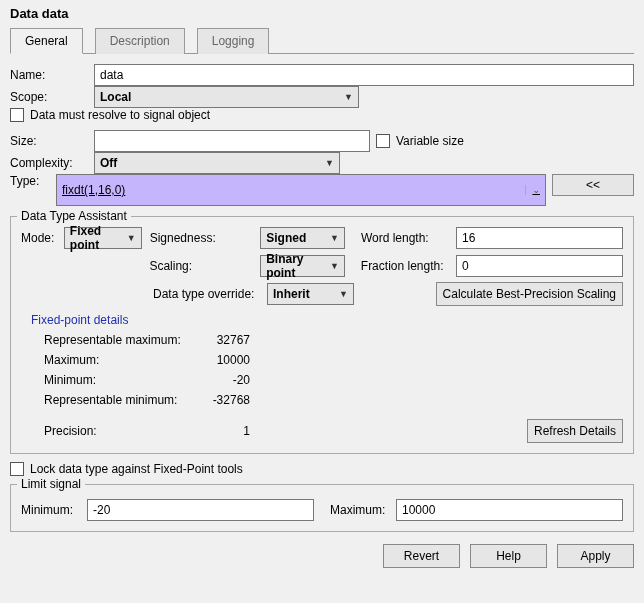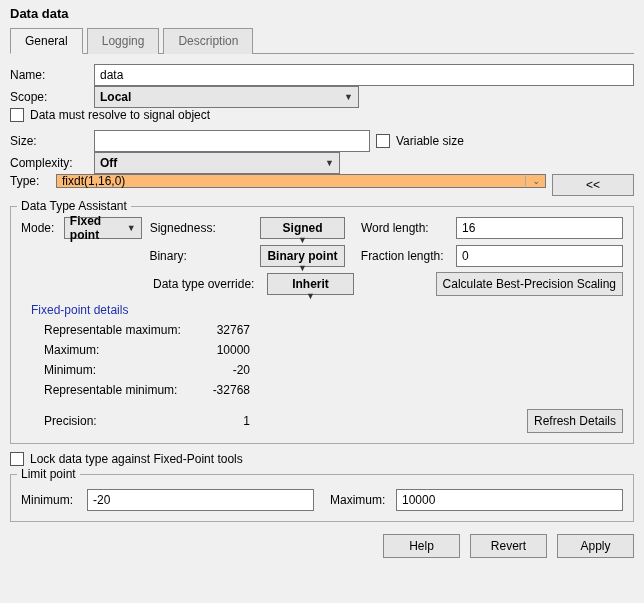--- a/index.html
+++ b/index.html
@@ -28,21 +28,21 @@
     .tabs {
       display: flex;
       border-bottom: 1px solid #999;
       margin-bottom: 10px;
     }
     .tab {
       padding: 5px 14px;
       border: 1px solid #999;
       border-bottom: none;
       background: #e6e6e6;
-      margin-right: 4px;
+      margin-right: 12px;
       cursor: pointer;
       color: #666;
       position: relative;
       top: 1px;
     }
     .tab.active {
       background: #f0f0f0;
       color: #000;
       border-bottom: 1px solid #f0f0f0;
       z-index: 2;
@@ -101,26 +101,27 @@
     }
     .type-row {
       display: flex;
       align-items: flex-start;
       gap: 6px;
       margin-bottom: 10px;
     }
     .type-select {
       flex: 1;
       border: 1px solid #777;
-      background: #fdba74;
-      height: 14px;
+      background: #c4b5fd;
+      height: 32px;
       padding: 3px 5px;
       display: flex;
       align-items: center;
       justify-content: space-between;
+      text-decoration: underline;
     }
     .type-select .toggle {
       border-left: 1px solid #aaa;
       padding-left: 6px;
       font-size: 9px;
       color: #555;
     }
     .btn {
       background: #e6e6e6;
       border: 1px solid #888;
@@ -160,21 +161,20 @@
       width: 36px;
     }
     .dta-select-mode {
       width: 80px;
     }
     .dta-col-label {
       width: 106px;
     }
     .dta-select-mid {
       width: 87px;
-      flex-direction: column;
     }
     .dta-right-label {
       width: 90px;
       margin-left: 8px;
     }
     .dta-right-input {
       flex: 1;
     }
     .fp-details-title {
       color: #2030b0;
@@ -210,22 +210,22 @@
     }
   </style>
 </head>
 <body>
 
 <div class="window">
   <div class="title">Data data</div>
 
   <div class="tabs">
     <div class="tab active">General</div>
+    <div class="tab">Description</div>
     <div class="tab">Logging</div>
-    <div class="tab">Description</div>
   </div>
 
   <div class="form-row">
     <div class="label">Name:</div>
     <input class="text-input full" value="data" style="">
   </div>
 
   <div class="form-row">
     <div class="label">Scope:</div>
     <div class="select wide">
@@ -277,21 +277,21 @@
         <span>Signed</span>
         <span class="arrow">▼</span>
       </div>
       <div class="dta-right-label">Word length:</div>
       <input class="text-input dta-right-input" value="16" style="">
     </div>
 
     <div class="dta-row">
       <div class="dta-label1"></div>
       <div class="dta-select-mode" style="border:none;background:none"></div>
-      <div class="dta-col-label">Binary:</div>
+      <div class="dta-col-label">Scaling:</div>
       <div class="select dta-select-mid">
         <span>Binary point</span>
         <span class="arrow">▼</span>
       </div>
       <div class="dta-right-label">Fraction length:</div>
       <input class="text-input dta-right-input" value="0" style="">
     </div>
 
     <div class="dta-row">
       <div class="dta-label1"></div>
@@ -333,27 +333,27 @@
       <span class="btn refresh-btn">Refresh Details</span>
     </div>
   </div>
 
   <div class="checkbox-row">
     <div class="checkbox"></div>
     <span>Lock data type against Fixed-Point tools</span>
   </div>
 
   <div class="fieldset">
-    <div class="fieldset-legend">Limit point</div>
+    <div class="fieldset-legend">Limit signal</div>
     <div style="display:flex;align-items:center;gap:8px;margin-top:4px">
       <div style="width:58px">Minimum:</div>
       <input class="text-input" style="flex: 1 1 0%;" value="-20">
       <div style="width:58px;margin-left:8px">Maximum:</div>
       <input class="text-input" style="flex: 1 1 0%;" value="10000">
     </div>
   </div>
 
   <div class="bottom-buttons">
+    <div class="btn">Revert</div>
     <div class="btn">Help</div>
-    <div class="btn">Revert</div>
     <div class="btn">Apply</div>
   </div>
 </div>
 
 </body></html>

